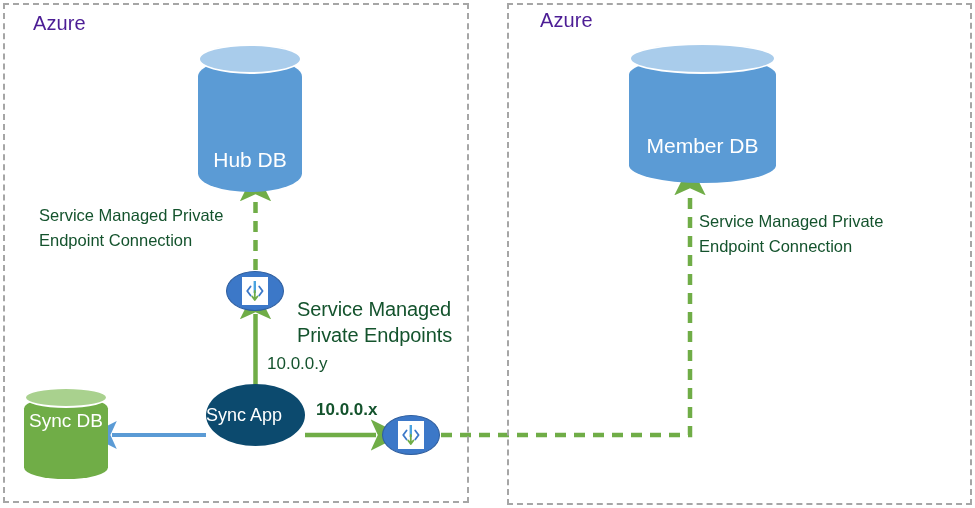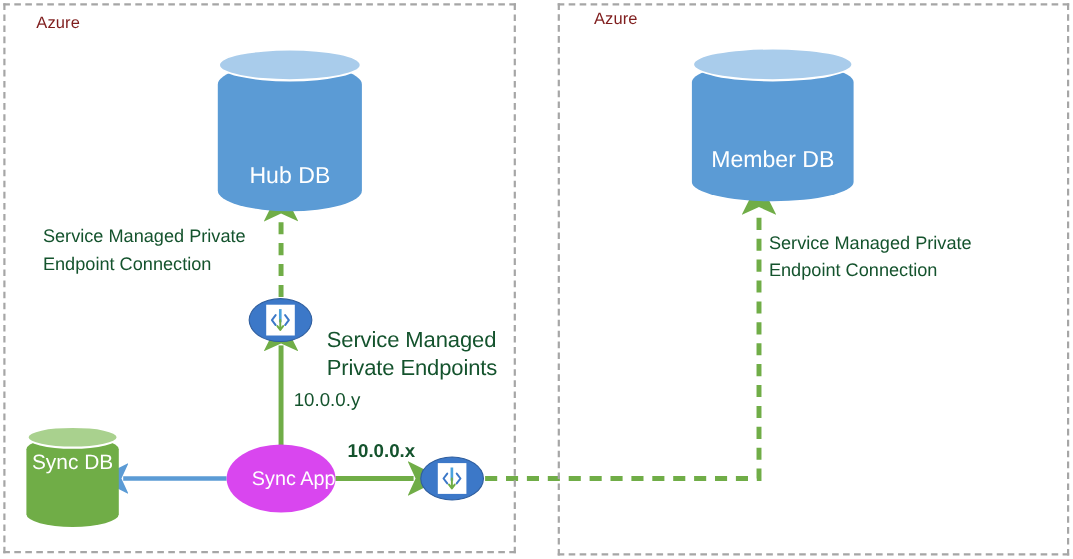--- a/index.html
+++ b/index.html
@@ -30,22 +30,22 @@
   .boundary {
     position: absolute;
     border: 2px dashed #a6a6a6;
     background: transparent;
   }
   #boundary-left  { left: 3px;   top: 3px;  width: 466px; height: 500px; }
   #boundary-right { left: 507px; top: 3px;  width: 465px; height: 502px; }
 
   .boundary-label {
     position: absolute;
-    font-size: 15px;
-    color: #7f1d1d;
+    font-size: 20px;
+    color: #4c1d95;
     letter-spacing: 0.1px;
     white-space: nowrap;
   }
   #label-azure-left  { left: 33px;  top: 12px; }
   #label-azure-right { left: 540px; top: 9px;  }
 
   
   .cylinder {
     position: absolute;
   }
@@ -67,21 +67,21 @@
     width: 100%;
     text-align: center;
     color: #ffffff;
     font-size: 21px;
     line-height: 25px;
     z-index: 5;
     pointer-events: none;
   }
 
   
-  #cyl-hub { left: 198px; top: 44px; width: 131px; height: 148px; padding-left: 12px; }
+  #cyl-hub { left: 198px; top: 44px; width: 104px; height: 148px; padding-left: 12px; }
   #cyl-hub .cyl-body { top: 14px; height: 134px; background: #5B9BD5; }
   #cyl-hub .cyl-top  { top: 0px;  height: 30px;  background: #A9CCEB;
                        border: 2px solid #ffffff; }
   #cyl-hub .cyl-text { top: 103px; }
 
   
   #cyl-member { left: 629px; top: 43px; width: 147px; height: 140px; }
   #cyl-member .cyl-body { top: 14px; height: 126px; background: #5B9BD5; }
   #cyl-member .cyl-top  { top: 0px;  height: 31px;  background: #A9CCEB;
                           border: 2px solid #ffffff; }
@@ -91,28 +91,28 @@
   #cyl-sync { left: 24px; top: 387px; width: 84px; height: 92px; }
   #cyl-sync .cyl-body { top: 10px; height: 82px; background: #70AD47; }
   #cyl-sync .cyl-top  { top: 0px;  height: 21px;  background: #A9D18E;
                         border: 2px solid #ffffff; }
   #cyl-sync .cyl-text { top: 22px; font-size: 19px; line-height: 24px; }
 
   
   #sync-app {
     position: absolute;
     left: 206px;
-    top: 404px;
+    top: 384px;
     width: 99px;
     height: 62px;
-    background: #d946ef;
+    background: #0c4a6e;
     border-radius: 50%;
     display: flex;
     flex-direction: column;
-    align-items: flex-end;
+    align-items: flex-start;
     justify-content: center;
   }
   #sync-app .app-text {
     color: #ffffff;
     font-size: 18px;
     line-height: 22px;
     text-align: center;
   }
 
   

